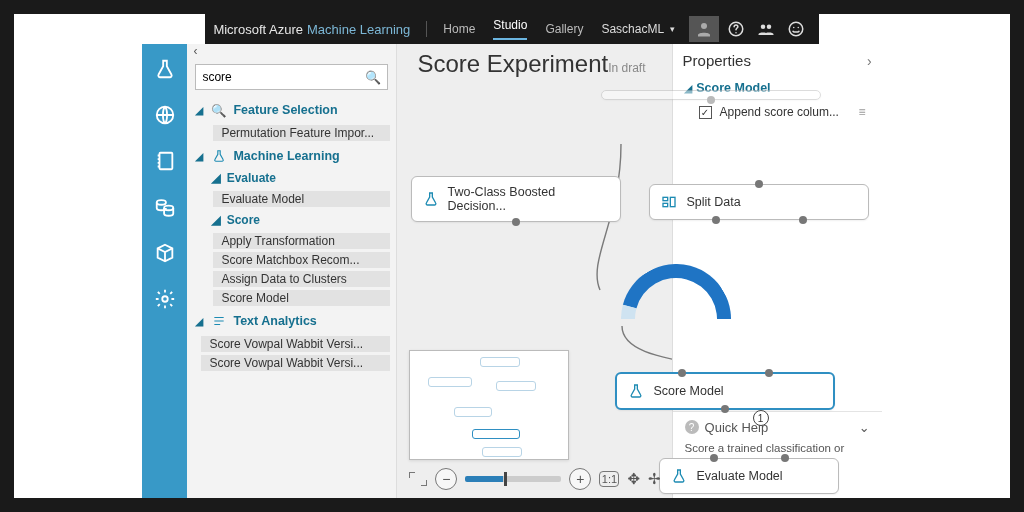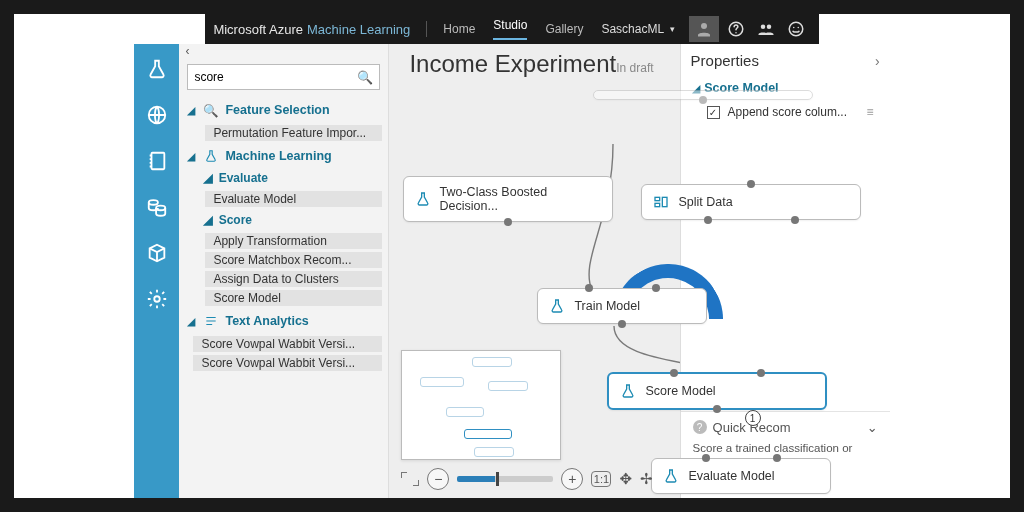--- a/index.html
+++ b/index.html
@@ -213,21 +213,21 @@
             </span>
             <span>Text Analytics</span>
           </div>
         <div class="item l1">Score Vowpal Wabbit Versi...</div>
         <div class="item l1">Score Vowpal Wabbit Versi...</div>
       </div>
     </div>
 
     <div class="canvas-wrap">
       <div class="exp-head">
-        <h1>Income Experiment</h1>
+        <h1>Score Experiment</h1>
         <span class="status">In draft</span>
       </div>
       <div class="canvas">
         <svg class="edges">
           <path d="M323 35 C323 80, 320 120, 323 130"></path>
           <path d="M224 64 C224 140, 190 180, 203 210"></path>
           <path d="M320 170 C320 200, 242 190, 242 210"></path>
           <path d="M225 246 C225 280, 300 280, 332 292"></path>
           <path d="M400 170 C400 250, 365 260, 365 292"></path>
           <path d="M345 330 C345 360, 310 360, 310 378"></path>
@@ -258,31 +258,20 @@
           <span>Split Data</span>
           <span class="port top"></span>
           <span class="port bot l"></span>
           <span class="port bot r"></span>
         </div>
 
         <div class="spinner" style="left:224px; top:184px;">
             <div class="arc"></div>
           </div>
 
-        <div class="node" style="left:148px; top:208px; width:150px;">
-          <span class="nico">
-              <svg width="16" height="16" viewBox="0 0 24 24" fill="none" stroke="#1d8bb3" stroke-width="2">
-                <path d="M9 3h6M10 3v6l-5 9a2 2 0 002 3h10a2 2 0 002-3l-5-9V3"></path>
-              </svg>
-            </span>
-          <span>Train Model</span>
-          <span class="port top l"></span>
-          <span class="port top r"></span>
-          <span class="port bot"></span>
-        </div>
 
         <div class="node sel" style="left:218px; top:292px; width:220px;">
           <span class="nico">
               <svg width="16" height="16" viewBox="0 0 24 24" fill="none" stroke="#1d8bb3" stroke-width="2">
                 <path d="M9 3h6M10 3v6l-5 9a2 2 0 002 3h10a2 2 0 002-3l-5-9V3"></path>
               </svg>
             </span>
           <span>Score Model</span>
           <span class="port top l"></span>
           <span class="port top r"></span>
@@ -332,21 +321,21 @@
       <div class="sec"><span class="tri">◢</span><span>Score Model</span></div>
       <div class="row">
         <span class="chk">✓</span>
         <span>Append score colum...</span>
         <span class="more">≡</span>
       </div>
 
       <div class="help">
         <div class="qh">
             <span style="width:14px;height:14px;border-radius:50%;background:#bbb;color:#fff;display:inline-flex;align-items:center;justify-content:center;font-size:10px;">?</span>
-            <span>Quick Recom</span>
+            <span>Quick Help</span>
             <span class="chev">⌄</span>
           </div>
         <p>Score a trained classification or regression model</p>
         <a href="#">(more help...)</a>
       </div>
     </div>
   </div>
 </div>
 
 </body></html>

